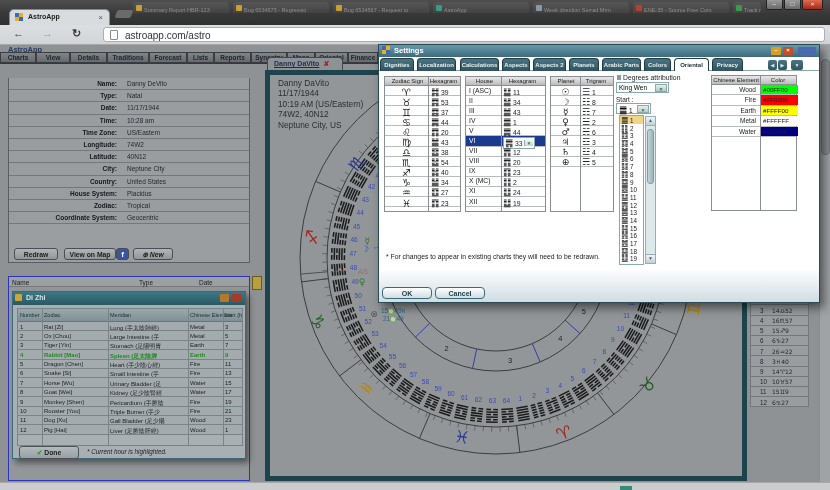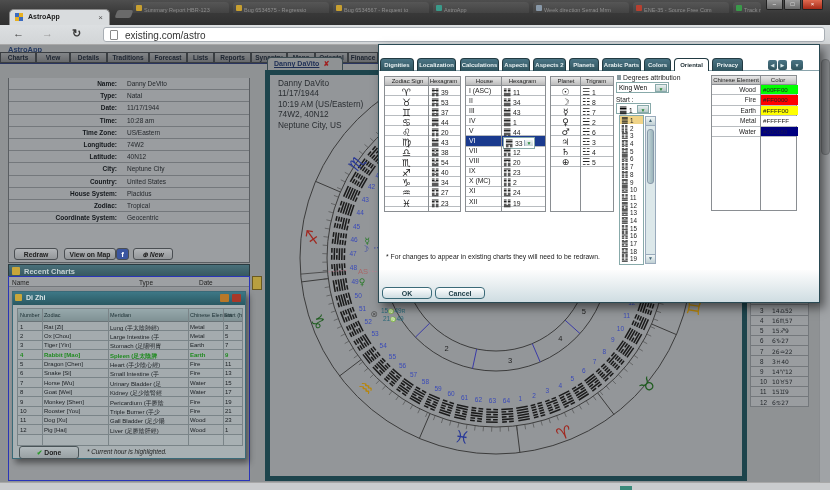--- a/index.html
+++ b/index.html
@@ -100,21 +100,21 @@
     <span class="ico"></span>
     <span class="t">AstroApp</span>
     <span class="x">×</span>
   </div>
 <div id="toolbar">
 <span class="navi" style="left:13px;color:#3a3a3a">←</span>
 <span class="navi" style="left:42px;color:#9a9a9a">→</span>
 <span class="navi" style="left:72px;color:#3a3a3a">↻</span>
 <div id="urlbar">
       <span class="pgi"></span>
-      <span class="u">existing.com/astro</span>
+      <span class="u">astroapp.com/astro</span>
     </div>
 </div>
 <div id="app">
 <div id="apphdr">AstroApp</div>
 <div id="menubar">
       <div class="mbtn" style="left:0px;width:36px">Charts</div>
       <div class="mbtn" style="left:36px;width:34px">View</div>
       <div class="mbtn" style="left:70px;width:37px">Details</div>
       <div class="mbtn" style="left:107px;width:42px">Traditions</div>
       <div class="mbtn" style="left:149px;width:38px">Forecast</div>
@@ -173,21 +173,20 @@
       </div>
       <div class="cdrow">
         <div class="cdl">Coordinate System:</div>
         <div class="cdv">Geocentric</div>
       </div>
 <div class="cbtn" style="left:5px;top:170px;width:44px">Redraw</div>
 <div class="cbtn" style="left:55px;top:170px;width:52px">View on Map</div>
 <div class="cbtn" style="left:107px;top:170px;width:13px;background:#3a55a0;color:#fff;font-size:8px">f</div>
 <div class="cbtn" style="left:124px;top:170px;width:40px;font-style:italic">⊕ New</div>
 </div>
-<div class="panelhdr" style="top:219px"><span class="phico"></span>Recent Charts</div>
 <div id="rcpanel">
       <div class="rchd">
         <span style="position:absolute;left:3px;top:2px">Name</span>
         <span style="position:absolute;left:130px;top:2px">Type</span>
         <span style="position:absolute;left:190px;top:2px">Date</span>
       </div>
     </div>
 <div id="splitbtn"></div>
 <div id="chartpanel">
       <svg width="472" height="401" viewBox="0 0 472 401" style="position:absolute;left:0;top:0">
@@ -521,20 +520,23 @@
         <div class="dzv" style="left:170px"></div>
         <div class="dzv" style="left:205px"></div>
 </div>
 <div id="dzfoot">
         <div id="dnbtn"><span style="color:#2a9a2a">✔</span> Done</div>
         <span style="position:absolute;left:70px;top:3px;font-size:6.3px;font-style:italic;color:#222">* Current hour is highlighted.</span>
       </div>
 </div>
 </div>
 <div id="dialog">
+<div id="dttl"><span class="ico"></span>Settings
+<span class="dwb" style="right:38px;background:#d8a020">–</span><span class="dwb" style="right:26px;background:#c05028">×</span><span class="dwb" style="right:3px;width:18px;background:#4a6ab0"></span>
+</div>
 <div id="dtabs">
       <div class="dtab" style="left:1px;width:34px">Dignities</div>
       <div class="dtab" style="left:38px;width:39px">Localization</div>
       <div class="dtab" style="left:81px;width:39px">Calculations</div>
       <div class="dtab" style="left:123px;width:28px">Aspects</div>
       <div class="dtab" style="left:154px;width:33px">Aspects 2</div>
       <div class="dtab" style="left:190px;width:30px">Planets</div>
       <div class="dtab" style="left:223px;width:39px">Arabic Parts</div>
       <div class="dtab" style="left:265px;width:27px">Colors</div>
       <div class="dtab act" style="left:295px;width:35px">Oriental</div>

